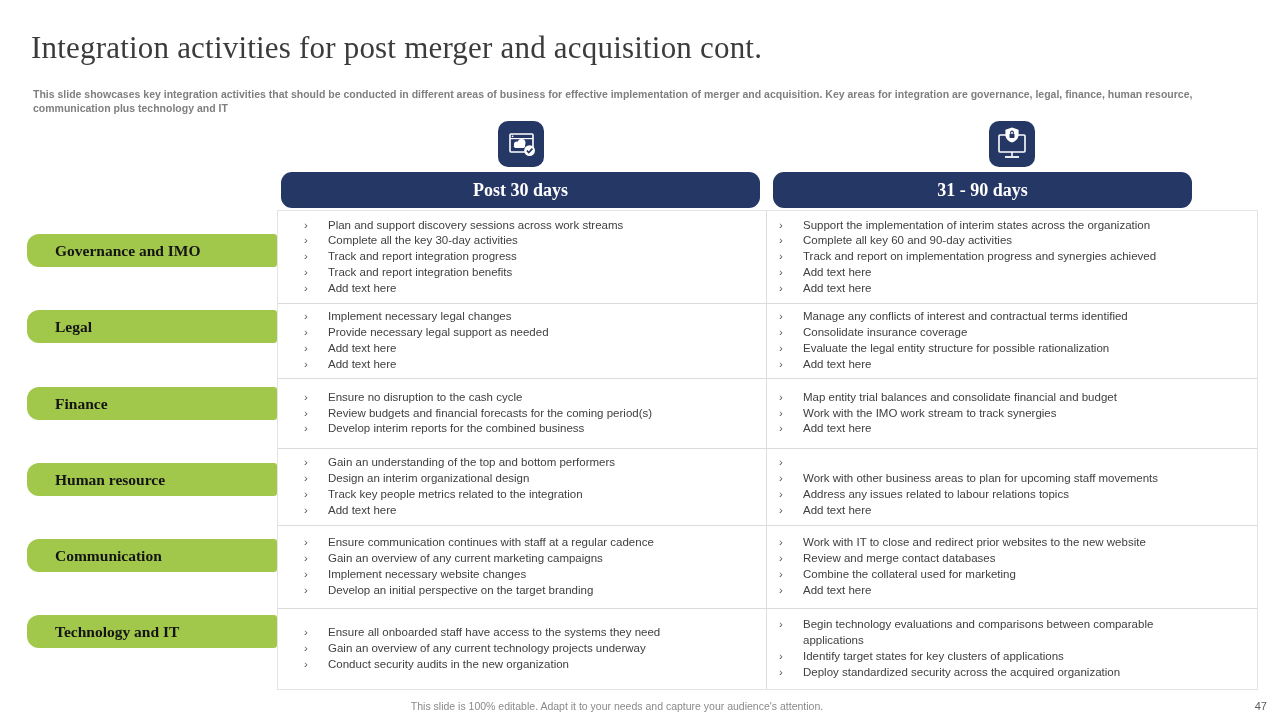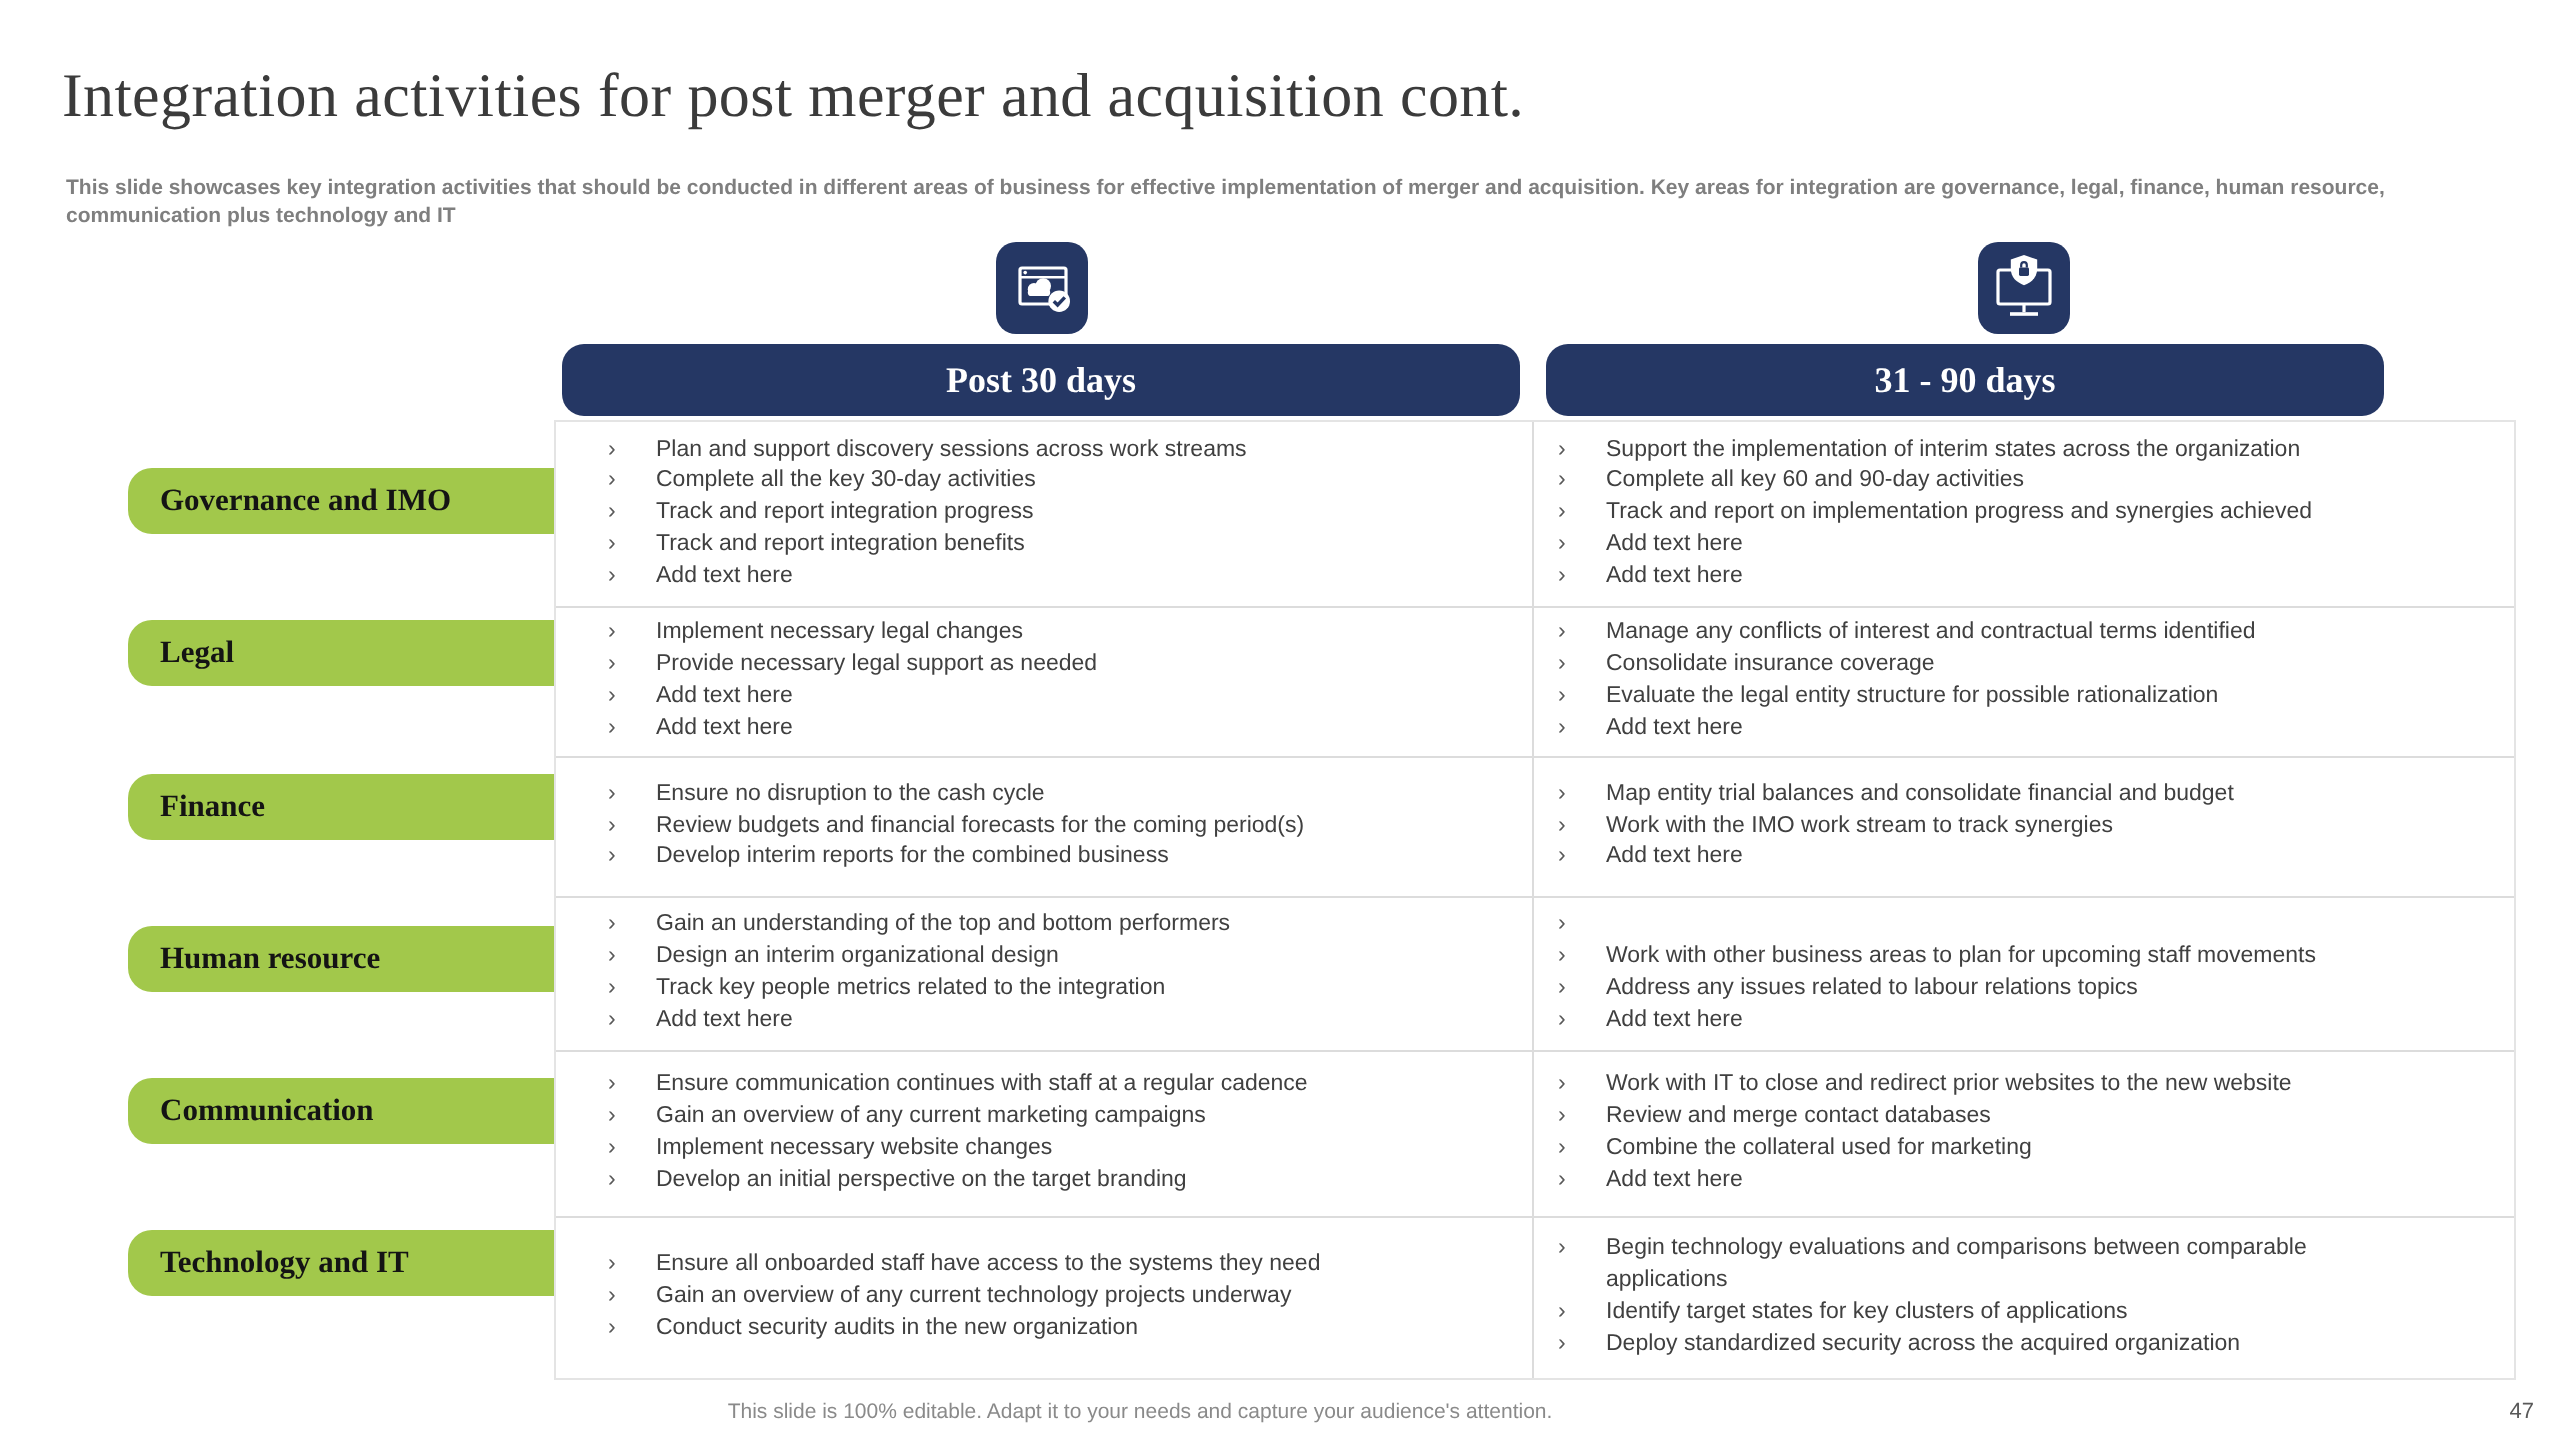--- a/index.html
+++ b/index.html
@@ -18,39 +18,39 @@
   .icon-box svg{display:block;}
 
   .col-header{position:absolute;top:172px;height:36px;background:var(--navy,#253764);
               color:#ffffff;font-family:"Liberation Serif", serif;font-weight:700;
               font-size:18px;display:flex;align-items:center;justify-content:center;border-radius:11px;}
   .col-header.left{left:281px;width:479px;}
   .col-header.right{left:773px;width:419px;}
 
   .cat{position:absolute;left:27px;width:250px;height:33px;
        background:var(--green,#A2C84B);border-radius:12px 3px 3px 12px;
-       display:flex;align-items:center;padding-left:16px;box-sizing:border-box;
+       display:flex;align-items:center;padding-left:28px;box-sizing:border-box;
        font-family:"Liberation Serif", serif;font-weight:700;font-size:15.5px;color:#141414;
-       white-space:nowrap;margin-left:37px;}
+       white-space:nowrap;}
 
   .table{position:absolute;left:277px;top:210px;width:981px;height:480px;
          background:#fff;border:1px solid #e4e4e4;box-sizing:border-box;
          display:grid;grid-template-columns:488px 491px;
          grid-template-rows:92px 75px 70px 77px 83px auto;}
   ul.cell{list-style:none;margin:0;display:flex;flex-direction:column;
           justify-content:center;padding:5px 10px 5px 26px;box-sizing:border-box;min-width:0;}
   ul.cell.c2{border-left:1px solid #dcdcdc;padding-left:12px;padding-right:45px;}
   ul.cell.rb{border-top:1px solid #dcdcdc;}
   ul.cell li{display:flex;align-items:flex-start;font-size:11.5px;color:#404040;
              line-height:15.8px;margin:0;}
   ul.cell .blt{flex:none;width:24px;color:#595959;}
   ul.cell .txt{min-width:0;}
 
   .footer{position:absolute;left:0;top:700px;width:1140px;margin:0;text-align:center;
-          font-size:10.5px;color:#8a8a8a;}
+          font-size:10.5px;color:#8a8a8a;padding-left:47px;}
   .page-num{position:absolute;right:13px;top:700px;font-size:11px;color:#595959;}
 </style>
 </head>
 <body>
 
 <div class="slide">
 
   <h1 class="title">Integration activities for post merger and acquisition cont.</h1>
   <p class="subtitle">This slide showcases key integration activities that should be conducted in different areas of business for effective implementation of merger and acquisition. Key areas for integration are governance, legal, finance, human resource, communication plus technology and IT</p>
 

